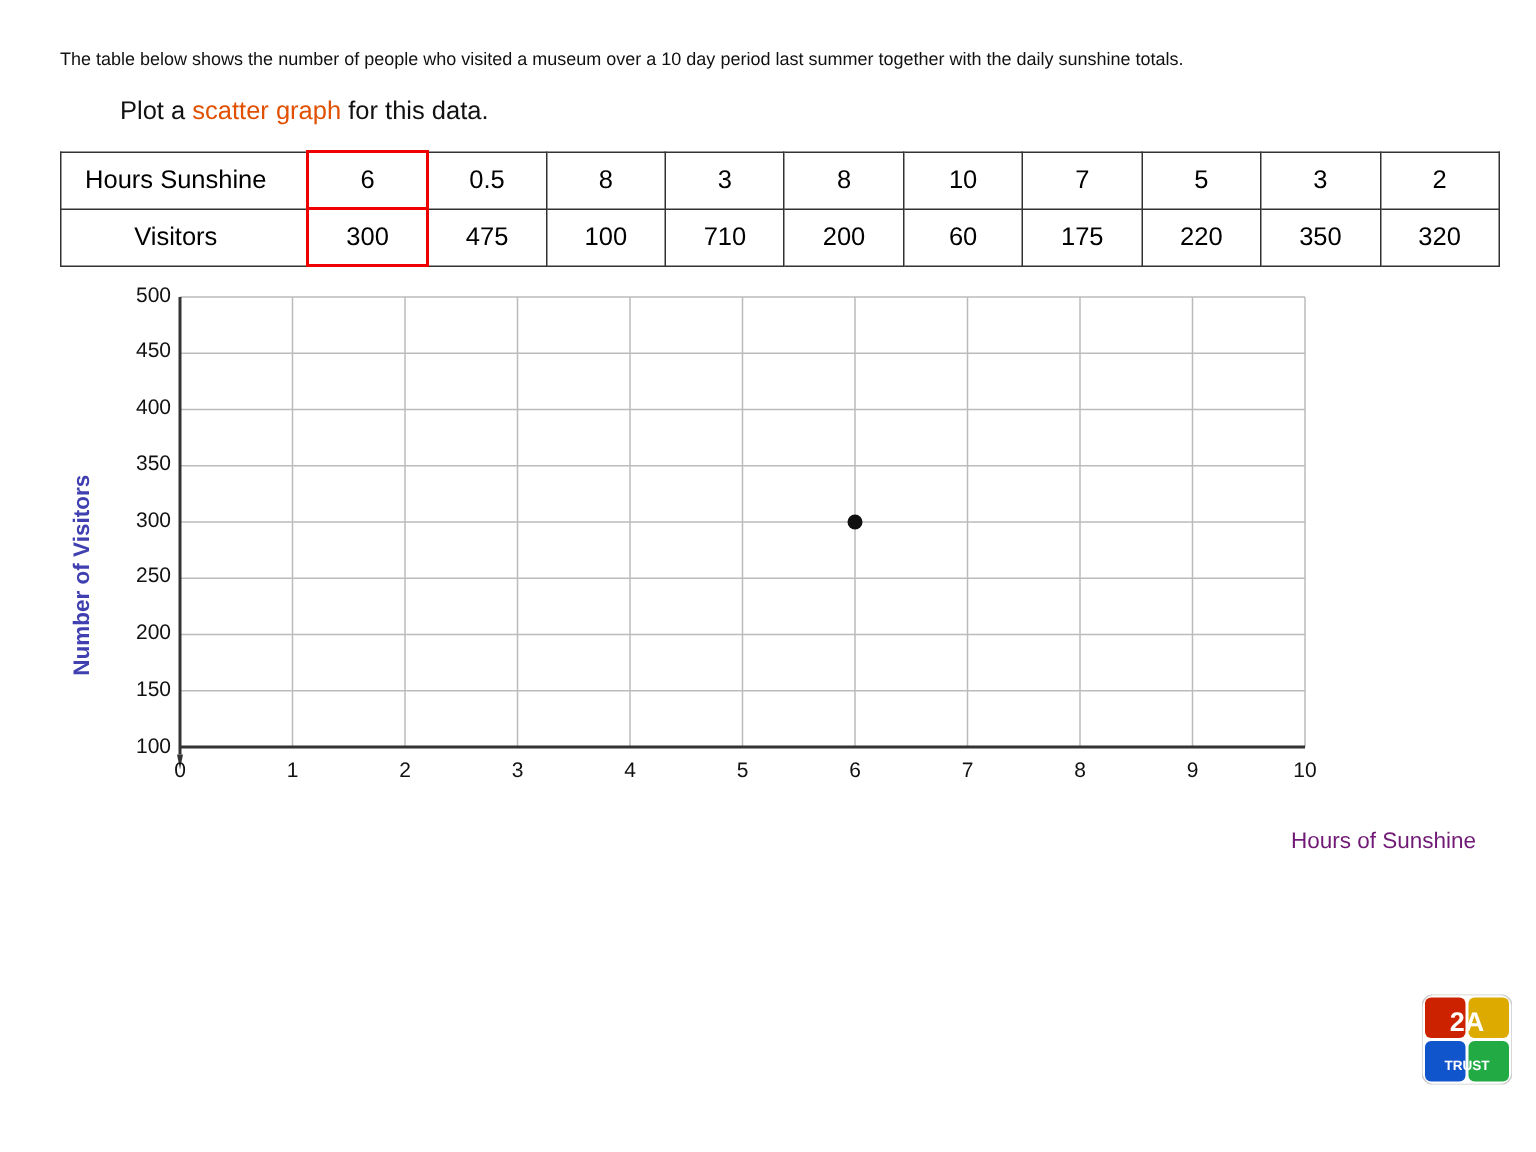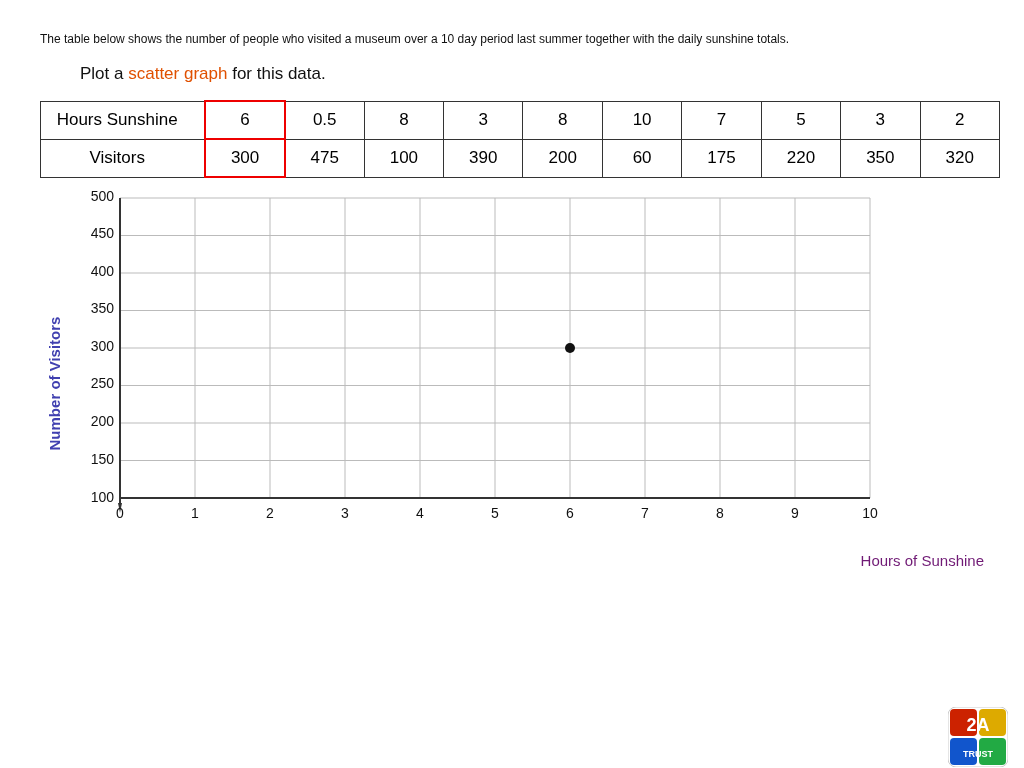--- a/index.html
+++ b/index.html
@@ -87,24 +87,24 @@
     }
     .x-axis-label {
       text-align: right;
       color: #701a75;
       font-size: 15px;
       font-weight: normal;
       margin-top: 4px;
     }
     .logo {
       position: absolute;
-      bottom: 1px;
+      bottom: 29px;
       right: 16px;
       width: 60px;
-      height: 60px;
+      height: 76px;
     }
   </style>
 </head>
 <body>
 
 <div class="page">
 
   <p class="description">The table below shows the number of people who visited a museum over a 10 day period last summer together with the daily sunshine totals.</p>
 
   <p class="prompt">
@@ -124,21 +124,21 @@
         <td>7</td>
         <td>5</td>
         <td>3</td>
         <td>2</td>
       </tr>
       <tr>
         <td class="label-cell">Visitors</td>
         <td class="highlighted-cell">300</td>
         <td>475</td>
         <td>100</td>
-        <td>390</td>
+        <td>710</td>
         <td>200</td>
         <td>60</td>
         <td>175</td>
         <td>220</td>
         <td>350</td>
         <td>320</td>
       </tr>
     </tbody>
   </table>
 

